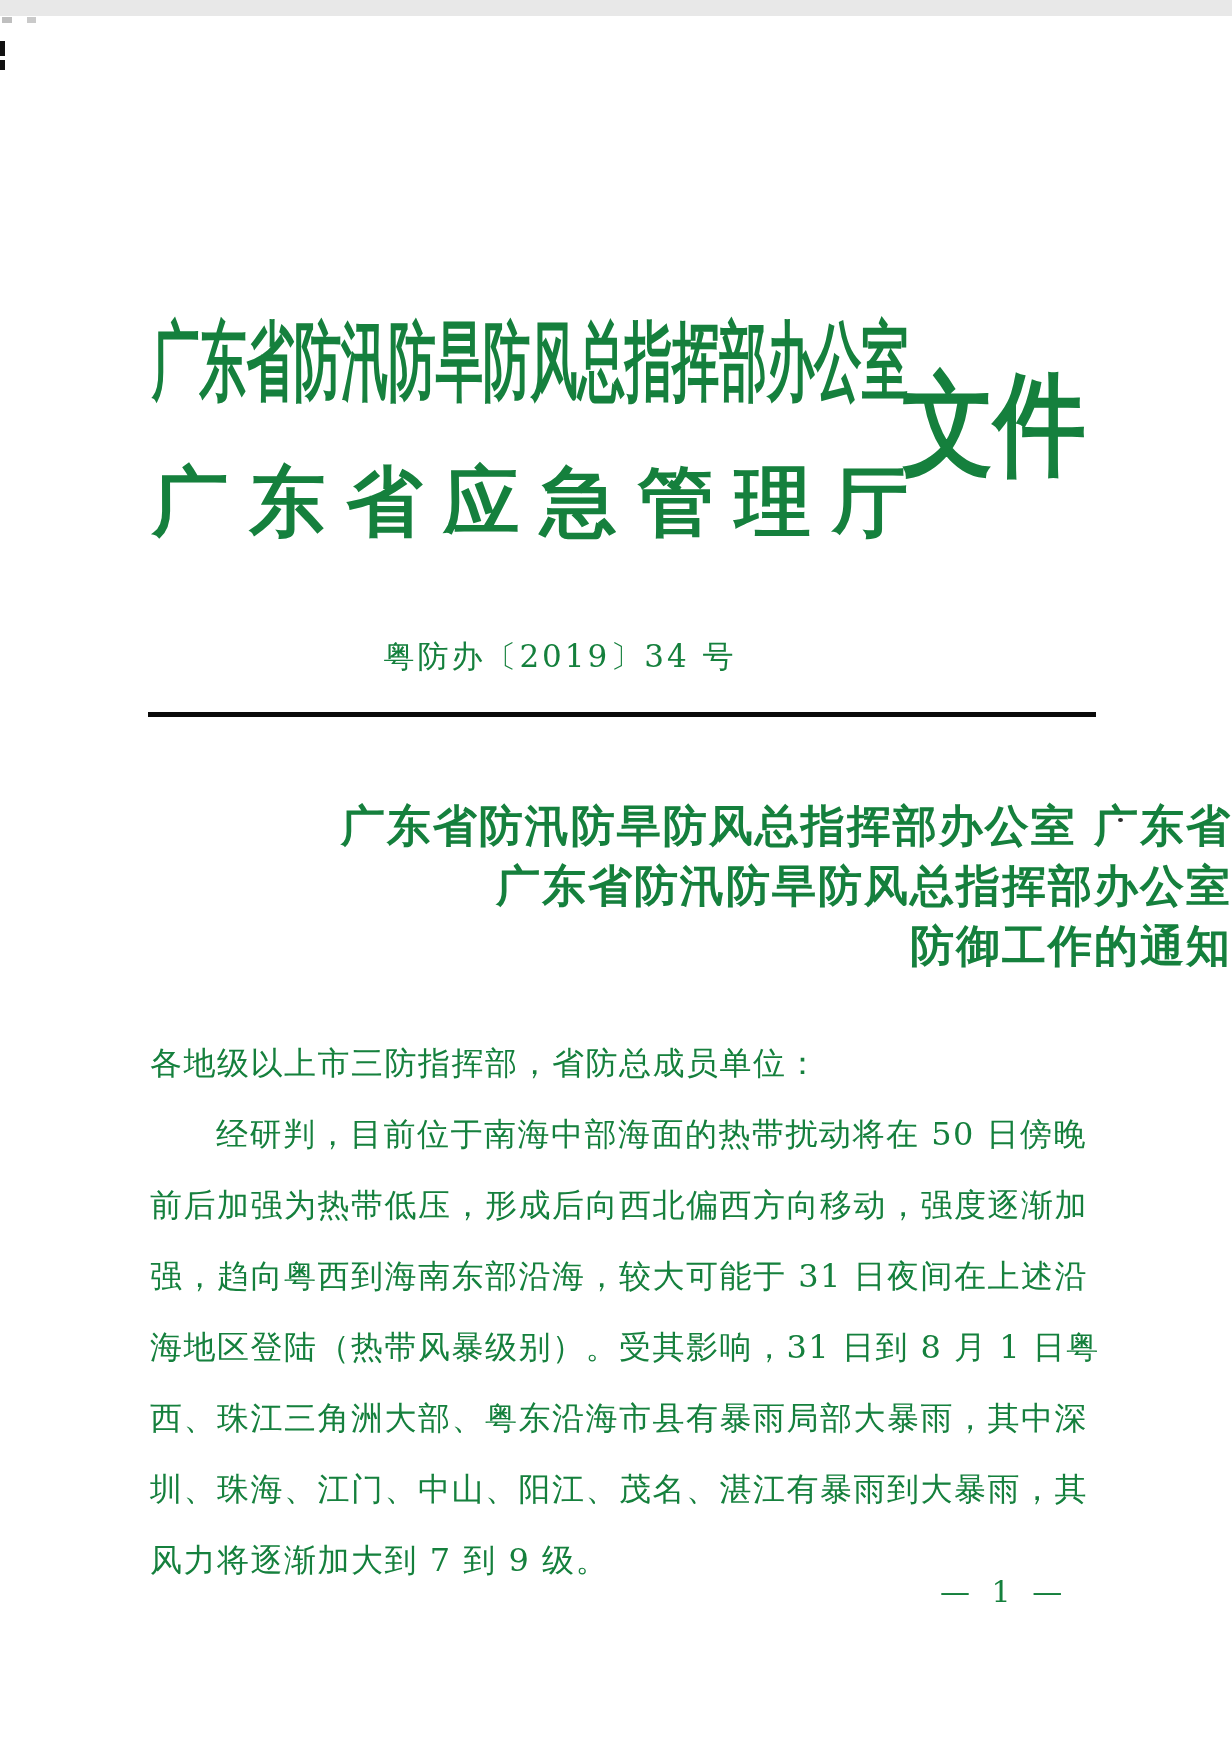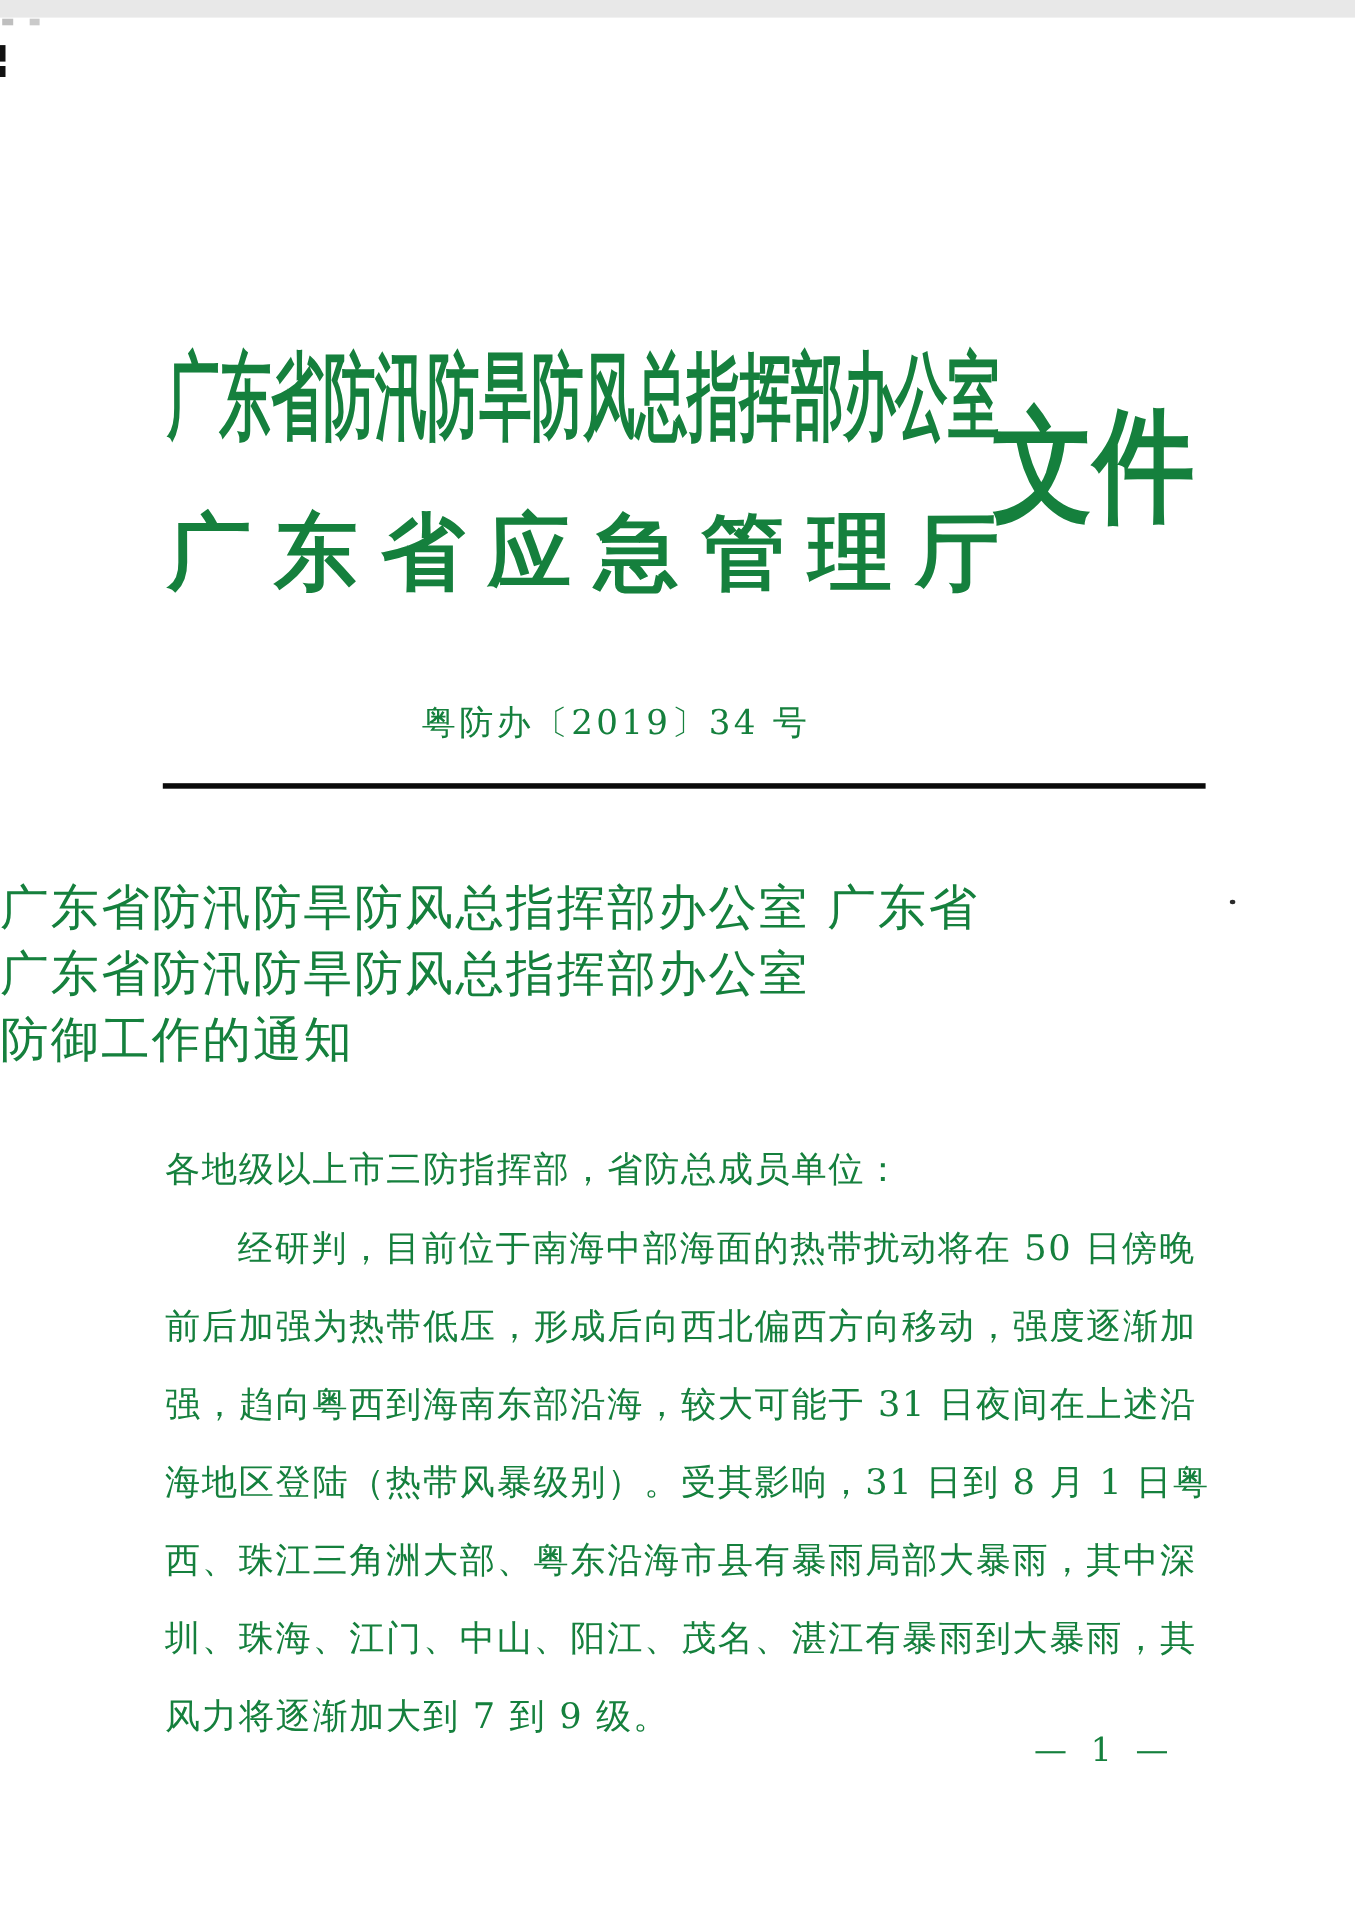--- a/index.html
+++ b/index.html
@@ -46,21 +46,21 @@
     text-align: center; font-size: 31px; letter-spacing: 3px;
   }
   .red-rule {
     position: absolute; left: 148px; top: 696px;
     width: 948px; height: 5px; background: #0a0a0a;
   }
 
   
   .doc-title {
     position: absolute; left: 0; top: 780px; width: 1232px;
-    text-align: left; font-weight: normal;
+    text-align: right; font-weight: bold;
     font-size: 44px; line-height: 60px; letter-spacing: 2px;
   }
 
   
   .doc-body {
     position: absolute; left: 150px; top: 1012px; width: 960px;
     font-size: 32px; line-height: 71px; letter-spacing: 1.5px;
   }
   .doc-body .line { white-space: nowrap; }
   .doc-body .indent { text-indent: 66px; }

